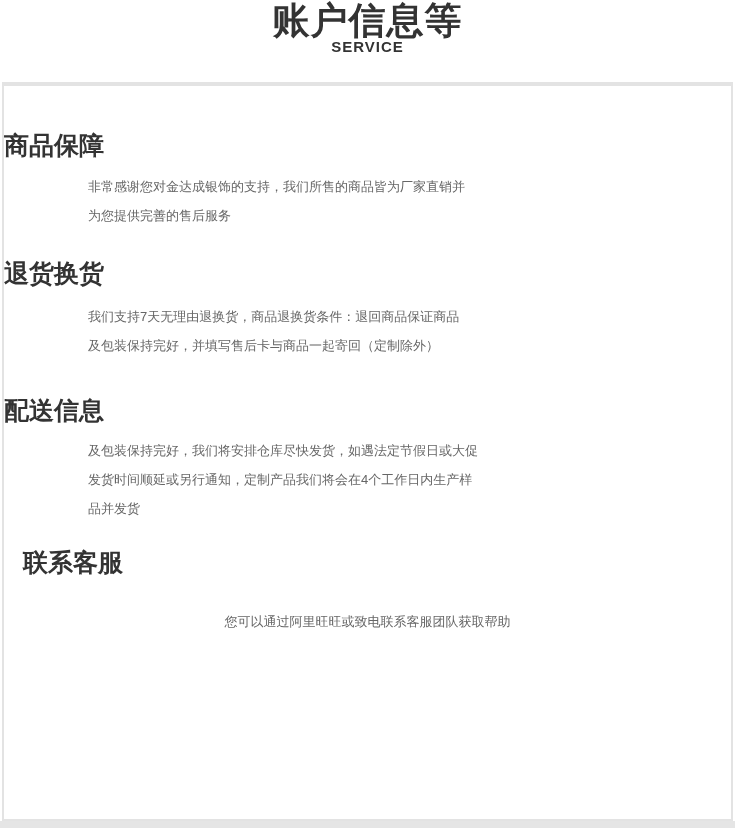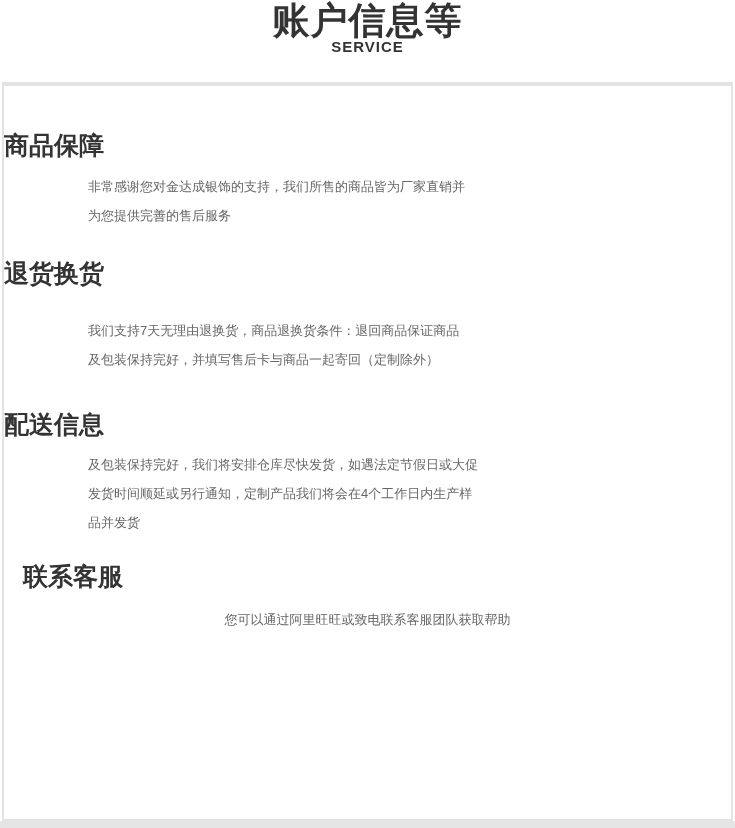--- a/index.html
+++ b/index.html
@@ -66,27 +66,27 @@
     white-space:pre-line;
     text-align:left;
   }
   .section p.center{
     text-align:center;
     padding:0 40px;
   }
   .s1 h2{margin-top:42px;}
   .s1 p{margin-top:10px;}
   .s2 h2{margin-top:26px;}
-  .s2 p{margin-top:26px;}
+  .s2 p{margin-top:12px;}
   .s3 h2{margin-top:33px;}
   .s3 p{margin-top:9px;}
   .s4 h2{margin-top:47px;}
   .s4 p{margin-top:10px;}
   .s5 h2{margin-top:22px;padding-left:19px;}
-  .s5 p{margin-top:12px;}
+  .s5 p{margin-top:28px;}
   .footer-band{
     position:absolute;
     left:0;
     bottom:0;
     width:100%;
     height:7px;
     background:var(--footer-band);
   }
 </style>
 </head>

